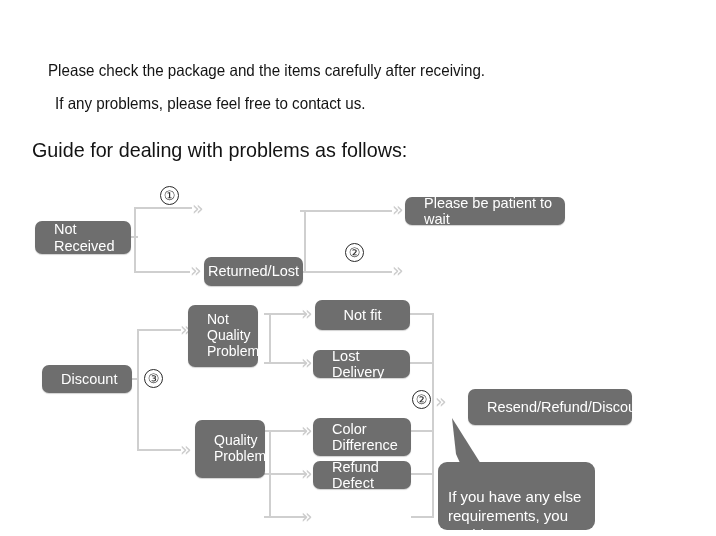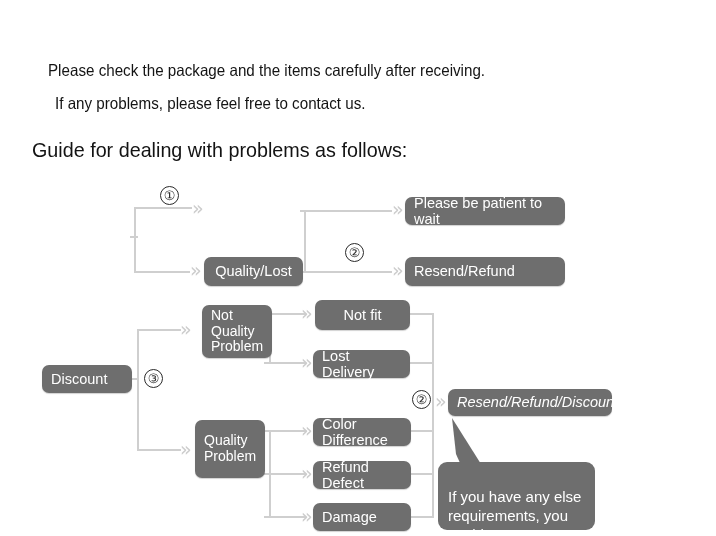--- a/index.html
+++ b/index.html
@@ -65,21 +65,21 @@
     justify-content: center;
     text-align: center;
     padding: 0 6px;
     box-sizing: border-box;
     white-space: pre-line;
     box-shadow: 0 1px 1px rgba(0,0,0,0.18);
   }
   .node.left-align {
     justify-content: flex-start;
     text-align: left;
-    padding-left: 9px;
+    padding-left: 19px;
   }
 
   
   .ln {
     position: absolute;
     background: #cfcfcf;
   }
   .ln.h { height: 2px; }
   .ln.v { width: 2px; }
 
@@ -142,37 +142,37 @@
 
   <div class="ln h" style="left:130px; top:236px; width:8px;"></div>
   <div class="ln v" style="left:134px; top:207px; height:66px;"></div>
   <div class="ln h" style="left:134px; top:207px; width:58px;"></div>
   <div class="ln h" style="left:134px; top:271px; width:56px;"></div>
 
   <div class="ln h" style="left:300px; top:210px; width:92px;"></div>
   <div class="ln v" style="left:304px; top:210px; height:62px;"></div>
   <div class="ln h" style="left:303px; top:271px; width:89px;"></div>
 
+  <div class="node left-align" style="left:35px; top:221px; width:96px; height:33px;">
+    <span>Not Received</span>
+  </div>
 
   <div class="arrow" style="left:192px; top:199px;">»</div>
 
   <div class="arrow" style="left:190px; top:261px;">»</div>
   <div class="node" style="left:204px; top:257px; width:99px; height:29px;">
-    <span>Quality/Lost</span>
+    <span>Returned/Lost</span>
   </div>
 
   <div class="arrow" style="left:392px; top:200px;">»</div>
   <div class="node left-align" style="left:405px; top:197px; width:160px; height:28px;">
     <span>Please be patient to wait</span>
   </div>
 
   <div class="arrow" style="left:392px; top:261px;">»</div>
-  <div class="node left-align" style="left:405px; top:257px; width:160px; height:29px;">
-    <span>Resend/Refund</span>
-  </div>
 
   <div class="step" style="left:160px; top:186px;">①</div>
   <div class="step" style="left:345px; top:243px;">②</div>
 
   <div class="ln h" style="left:131px; top:378px; width:8px;"></div>
   <div class="ln v" style="left:137px; top:329px; height:122px;"></div>
   <div class="ln h" style="left:137px; top:329px; width:44px;"></div>
   <div class="ln h" style="left:137px; top:449px; width:44px;"></div>
 
   <div class="ln h" style="left:264px; top:313px; width:42px;"></div>
@@ -190,21 +190,21 @@
   <div class="ln h" style="left:411px; top:430px; width:23px;"></div>
   <div class="ln h" style="left:411px; top:473px; width:23px;"></div>
   <div class="ln h" style="left:411px; top:516px; width:23px;"></div>
 
   <div class="node left-align" style="left:42px; top:365px; width:90px; height:28px;">
     <span>Discount</span>
   </div>
   <div class="step" style="left:144px; top:369px;">③</div>
 
   <div class="arrow" style="left:180px; top:320px;">»</div>
-  <div class="node left-align" style="left:202px; top:305px; width:70px; height:53px; font-size:14px;">
+  <div class="node left-align" style="left:188px; top:305px; width:70px; height:62px; font-size:14px;">
     <span>Not
 Quality
 Problem</span>
   </div>
 
   <div class="arrow" style="left:180px; top:440px;">»</div>
   <div class="node left-align" style="left:195px; top:420px; width:70px; height:58px; font-size:14px;">
     <span>Quality
 Problem</span>
   </div>
@@ -213,38 +213,35 @@
   <div class="node" style="left:315px; top:300px; width:95px; height:30px;justify-content:center;">
     <span>Not fit</span>
   </div>
 
   <div class="arrow" style="left:301px; top:353px;">»</div>
   <div class="node left-align" style="left:313px; top:350px; width:97px; height:28px;">
     <span>Lost Delivery</span>
   </div>
 
   <div class="arrow" style="left:301px; top:421px;">»</div>
-  <div class="node left-align" style="left:313px; top:418px; width:98px; height:28px;">
+  <div class="node left-align" style="left:313px; top:418px; width:98px; height:38px;">
     <span>Color Difference</span>
   </div>
 
   <div class="arrow" style="left:301px; top:464px;">»</div>
   <div class="node left-align" style="left:313px; top:461px; width:98px; height:28px;">
     <span>Refund Defect</span>
   </div>
 
   <div class="arrow" style="left:301px; top:507px;">»</div>
-  <div class="node left-align" style="left:313px; top:503px; width:98px; height:28px;">
-    <span>Damage</span>
-  </div>
 
   <div class="step" style="left:412px; top:390px;">②</div>
 
   <div class="arrow" style="left:435px; top:392px;">»</div>
-  <div class="node left-align" style="left:448px; top:389px; width:164px; height:27px;font-style:italic;">
+  <div class="node left-align" style="left:468px; top:389px; width:164px; height:36px;">
     <span>Resend/Refund/Discount</span>
   </div>
 
   <svg class="bubble-tail" viewBox="0 0 60 62">
     <polygon points="14,4 48,58 26,58 18,40" fill="#6e6e6e"></polygon>
   </svg>
 
   <div class="bubble" style="left:438px; top:462px; width:157px; height:68px;">
     <span>If you have any else
 requirements, you could

